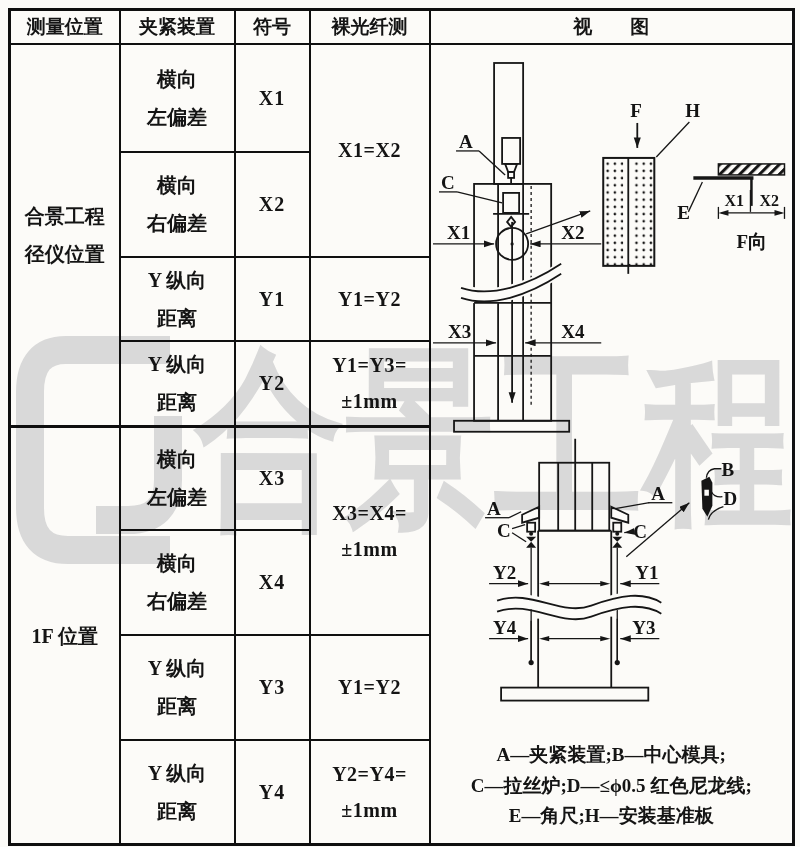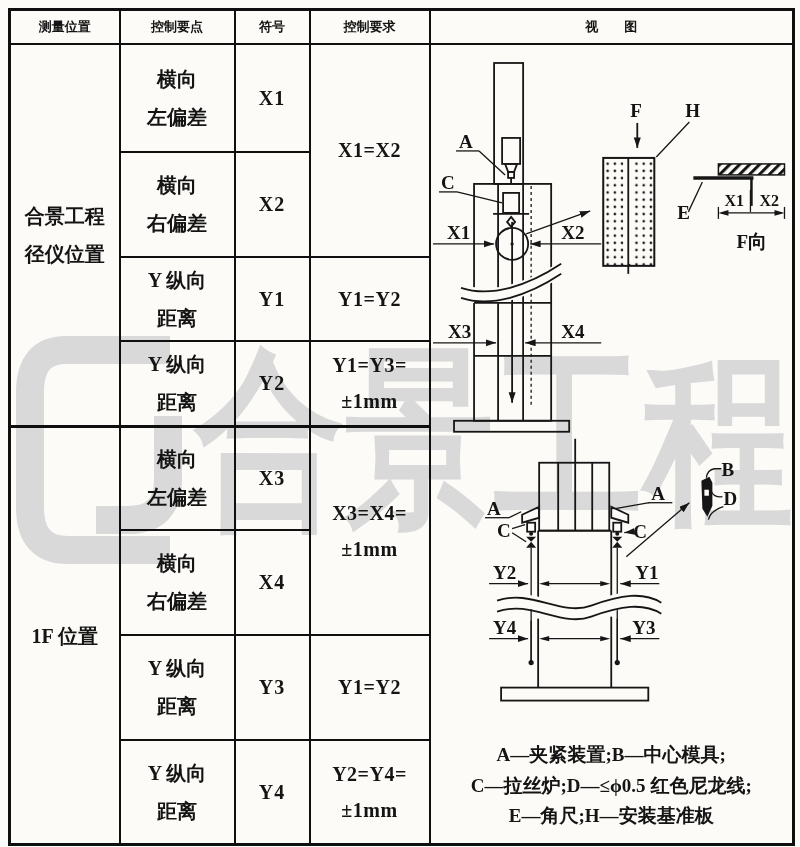--- a/index.html
+++ b/index.html
@@ -4,21 +4,21 @@
 <style>
   html,body{margin:0;padding:0;background:#e9e9e9;}
   .sheet{position:relative;width:800px;height:847px;background:#fcfbf8;overflow:hidden;
          font-family:"Liberation Serif","DejaVu Serif",serif;color:#141414;}
   .wm{position:absolute;left:0;top:0;z-index:1;}
   table.spec{position:absolute;left:8px;top:8px;width:784px;height:835px;z-index:2;
              border-collapse:collapse;table-layout:fixed;background:transparent;
              border:3px solid #0f0f0f;}
   th,td{border:2px solid #0f0f0f;text-align:center;vertical-align:middle;
         white-space:pre-line;font-weight:bold;padding:0;background:transparent;}
-  th{font-size:13px;}
+  th{font-size:19px;}
   td{font-size:20px;line-height:1.9;}
   .sym{letter-spacing:1px;}
   .req{letter-spacing:0.5px;line-height:1.8;margin-top:34px;}
   tr.gsep td{border-top:3px solid #0f0f0f;}
   td.view-cell{padding:0;position:relative;vertical-align:top;}
   .dwg{position:absolute;left:0;top:0;width:100%;height:100%;}
   .ln{stroke:#161616;stroke-width:1.8;fill:none;}
   .lnthin{stroke:#161616;stroke-width:1.3;fill:none;}
   .wfill{fill:#fcfbf8;}
   .lbl{font:bold 19px "Liberation Serif","DejaVu Serif",serif;fill:#141414;}
@@ -43,23 +43,23 @@
     <colgroup>
       <col style="width:110px">
         <col style="width:115px">
         <col style="width:75px">
       <col style="width:120px">
         <col style="width:364px">
     </colgroup>
     <tbody>
         <tr style="height:34px">
       <th>测量位置</th>
-      <th>控制要点</th>
+      <th>夹紧装置</th>
       <th>符号</th>
-      <th>控制要求</th>
+      <th>裸光纤测</th>
       <th>视　　图</th>
     </tr>
 
     <tr style="height:108px">
       <td rowspan="4">合景工程
 径仪位置</td>
       <td>横向
 左偏差</td>
       <td class="sym">X1</td>
       <td class="req" rowspan="2">X1=X2</td>

